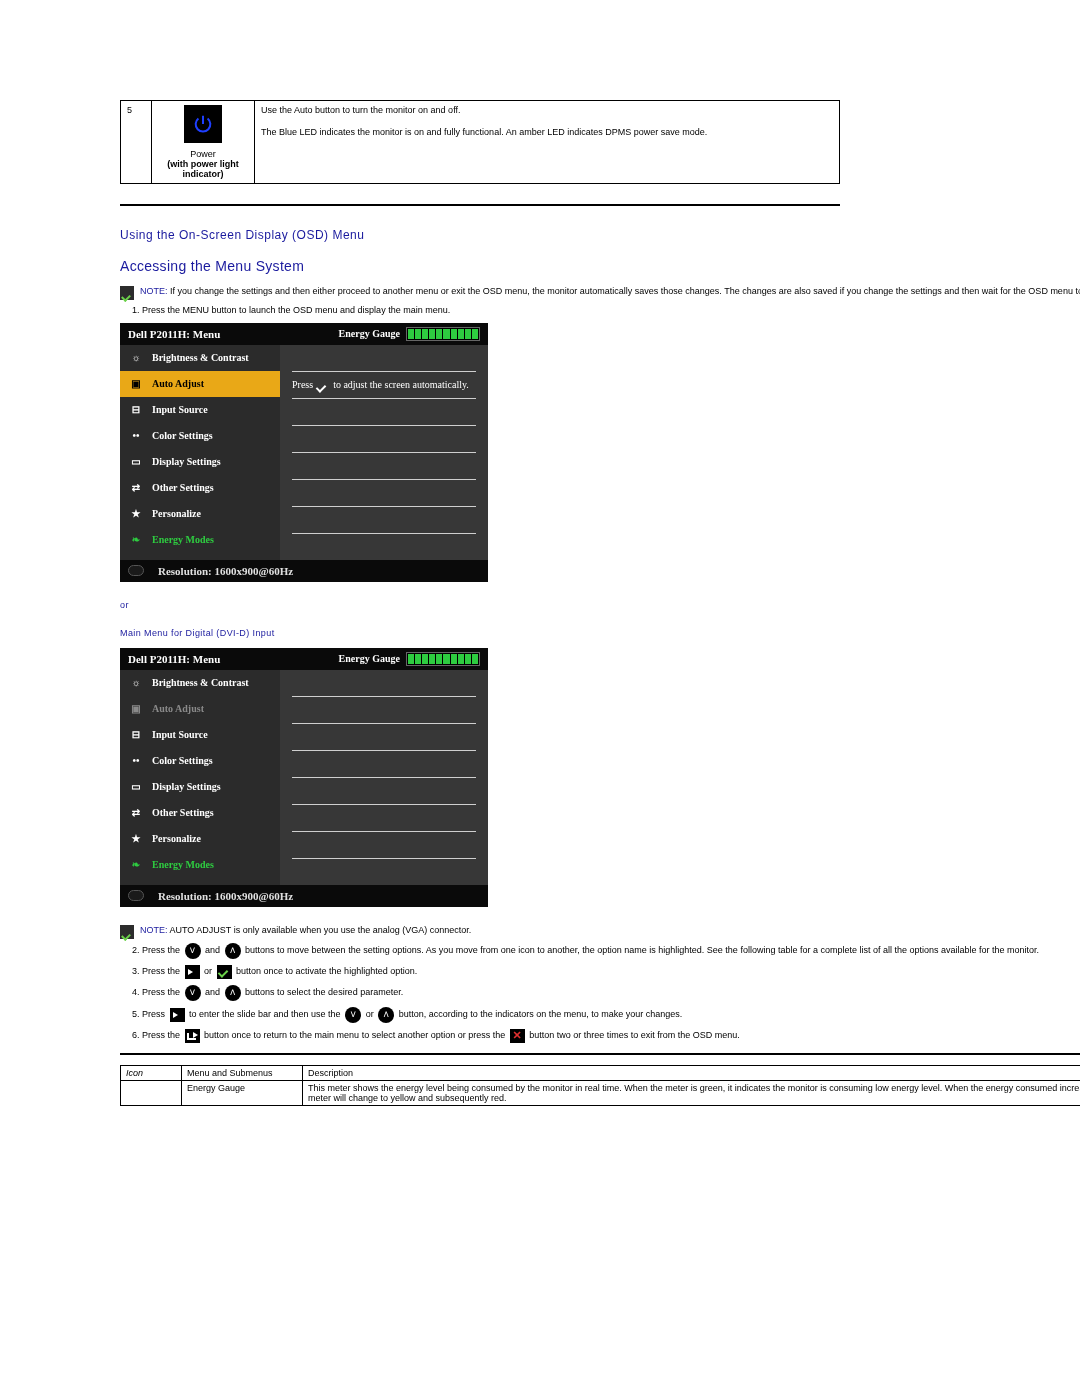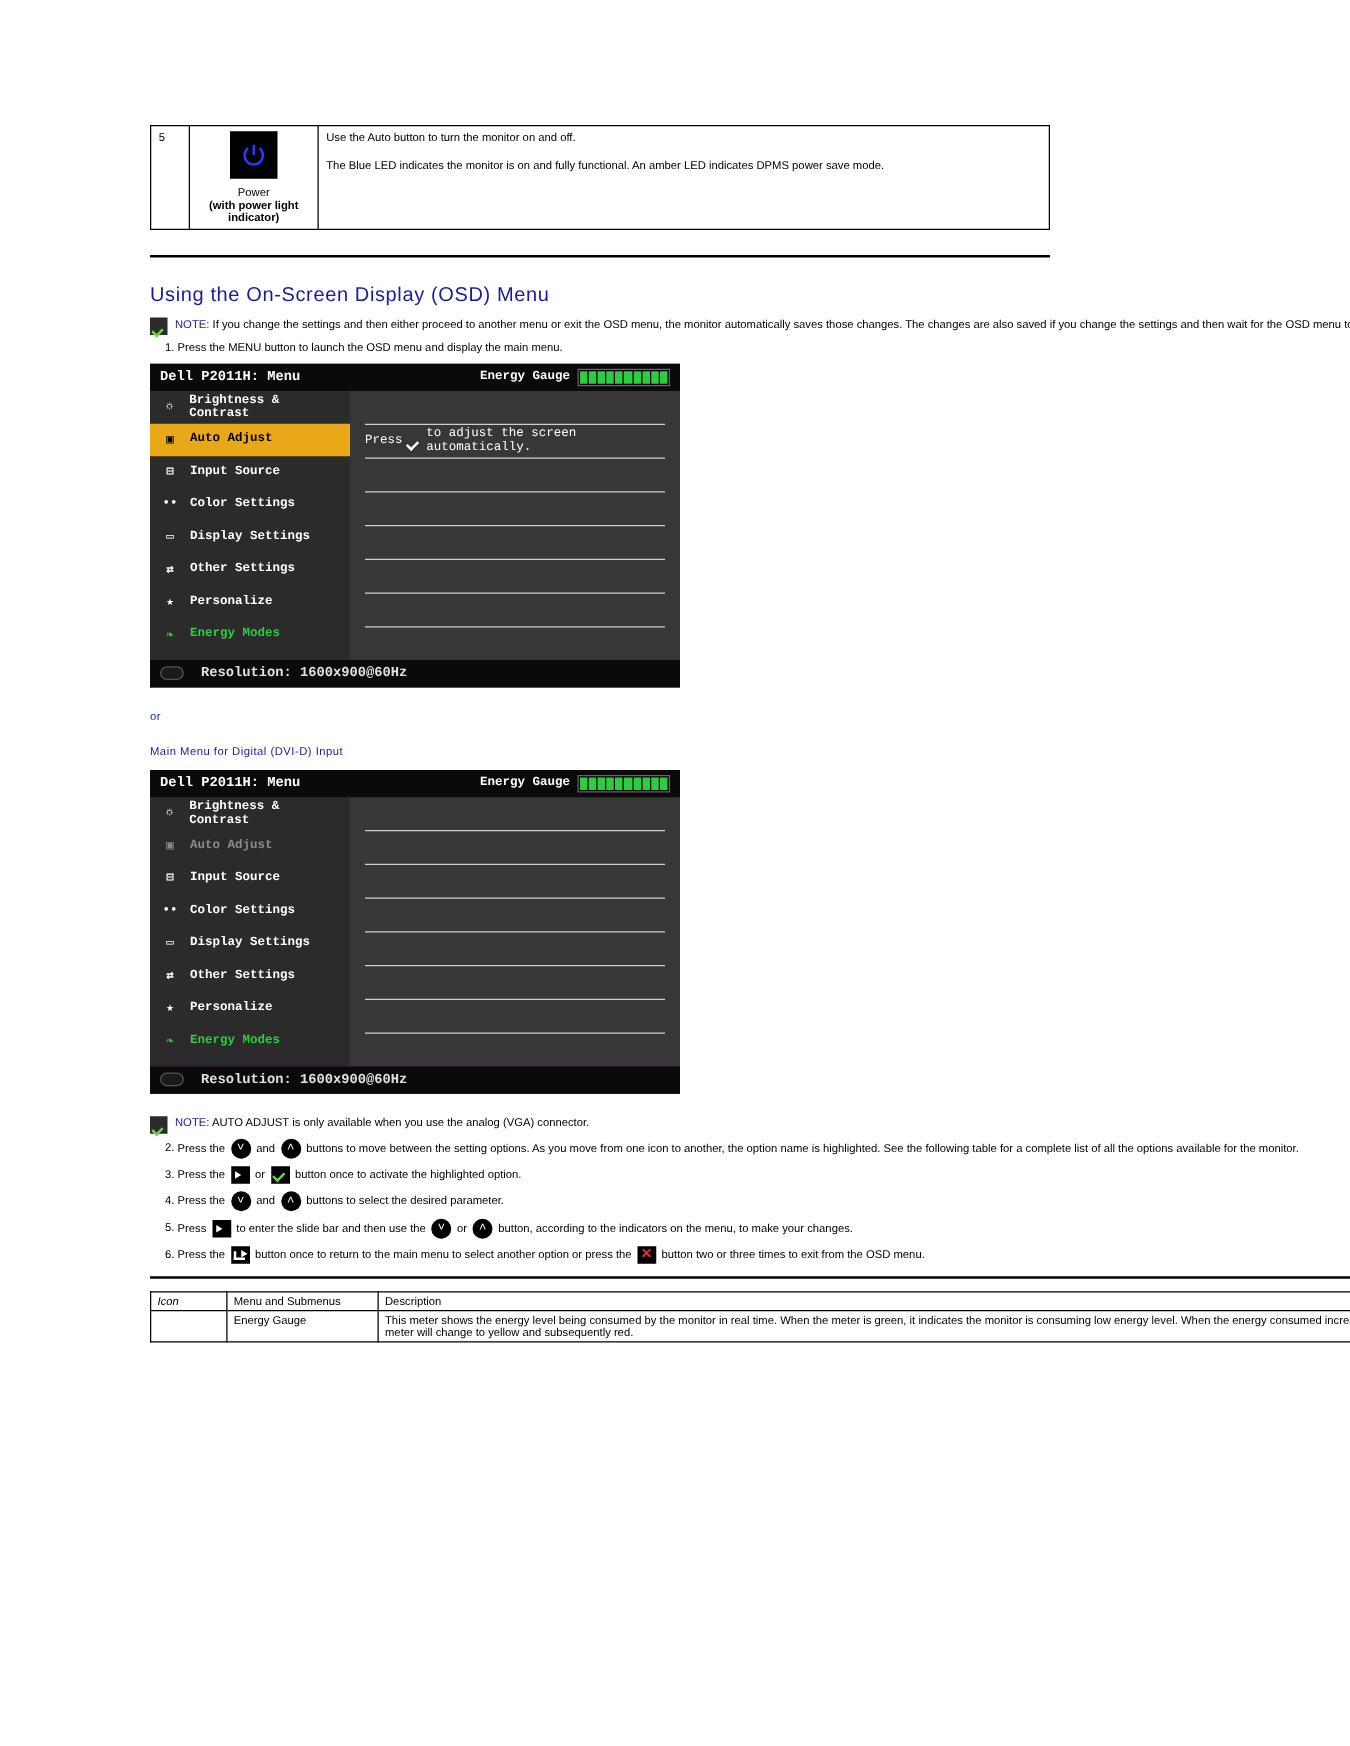--- a/index.html
+++ b/index.html
@@ -28,21 +28,21 @@
   .num-cell { width: 18px; text-align: left; }
   .icon-cell { width: 90px; text-align: center; font-size: 8.5px; }
   .power-box {
     width: 38px; height: 38px; background: #000; margin: 0 auto 6px;
     display: flex; align-items: center; justify-content: center;
   }
   .power-box svg { width: 22px; height: 22px; }
   .power-box path { stroke: #1e3fff; stroke-width: 2.2; fill: none; }
   h1.section {
     font-family: Verdana, sans-serif;
-    font-size: 16px;
+    font-size: 12px;
     color: #1a1a9e;
     font-weight: normal;
     letter-spacing: 0.5px;
     margin: 22px 0 8px 0;
   }
   h2.subsection {
     font-family: Verdana, sans-serif;
     font-size: 14px;
     color: #1a1a9e;
     font-weight: normal;
@@ -57,24 +57,24 @@
   }
   .note-icon::after {
     content: ""; position: absolute; left: 2px; top: 8px; width: 6px; height: 4px;
     border-left: 2px solid #6bd24a; border-bottom: 2px solid #6bd24a; transform: rotate(-45deg);
   }
   ol.steps { list-style: decimal; padding-left: 22px; margin: 4px 0; font-size: 9px; }
   ol.steps li { margin-bottom: 6px; line-height: 1.4; }
   .blue-caption { color: #1a1a9e; font-size: 9px; letter-spacing: 0.4px; margin: 18px 0 10px 0; }
   
   .osd {
-    width: 424px;
-    background: #701a75;
+    width: 368px;
+    background: #5eead4;
     color: #fff;
-    font-family: Liberation Mono, monospace;
+    font-family: Liberation Serif, serif;
     font-size: 10px;
   }
   .osd-header {
     display: flex; justify-content: space-between; align-items: center;
     background: #0a0a0a; padding: 4px 8px; font-weight: bold; font-size: 11px;
   }
   .gauge-wrap { display: flex; align-items: center; gap: 6px; font-size: 10px; }
   .gauge {
     width: 70px; height: 10px; border: 1px solid #666; background: #000;
     display: flex; padding: 1px; gap: 1px;
@@ -172,20 +172,21 @@
         <div style="margin-bottom:12px;">Use the Auto button to turn the monitor on and off.</div>
         <div>The Blue LED indicates the monitor is on and fully functional. An amber LED indicates DPMS power save mode.</div>
       </td>
     </tr>
   </tbody>
     </table>
 
   <hr class="hr-solid">
 
   <h1 class="section">Using the On-Screen Display (OSD) Menu</h1>
+  <h2 class="subsection">Accessing the Menu System</h2>
 
   <div class="note-row">
     <div class="note-icon"></div>
     <div>
       <span style="color:#1a1a9e;">NOTE:</span><span> If you change the settings and then either proceed to another menu or exit the OSD menu, the monitor automatically saves those changes. The changes are also saved if you change the settings and then wait for the OSD menu to disappear.</span>
     </div>
   </div>
 
   <ol class="steps">
     <li>Press the MENU button to launch the OSD menu and display the main menu.</li>

